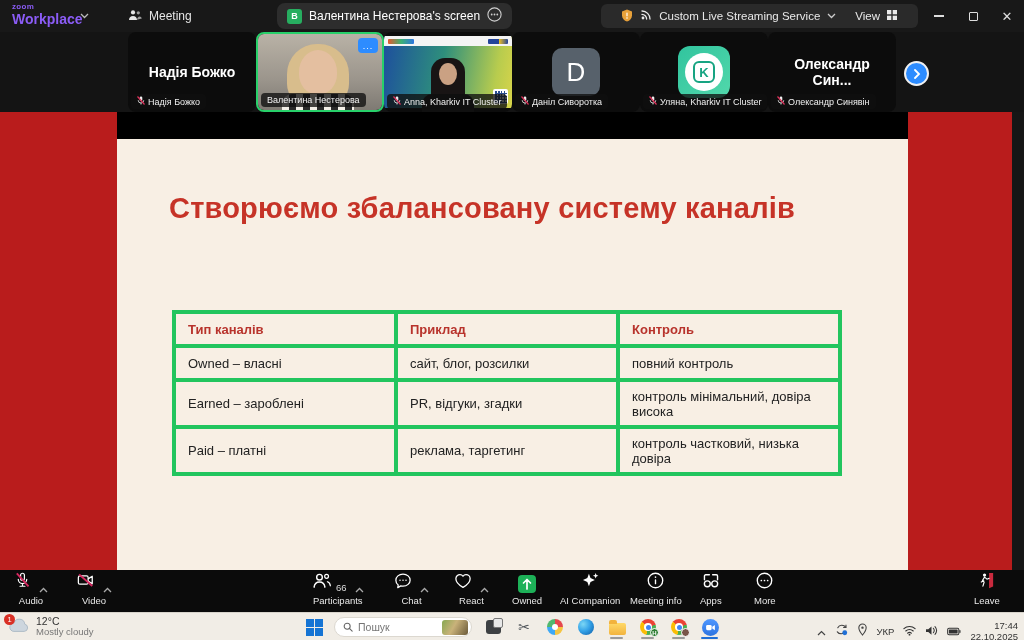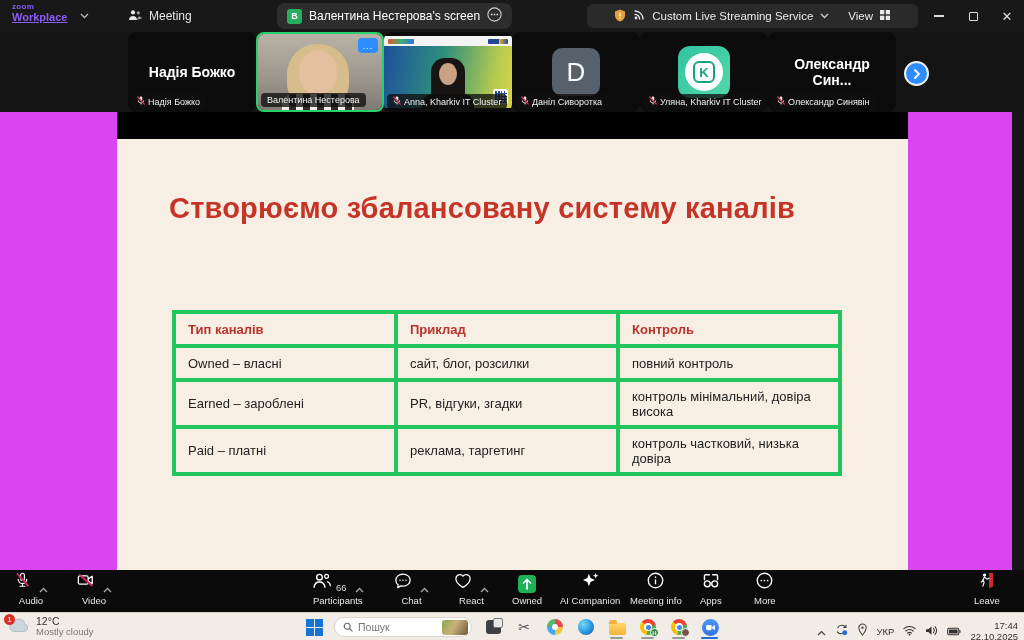--- a/index.html
+++ b/index.html
@@ -4,28 +4,28 @@
 <style>
   * { margin:0; padding:0; box-sizing:border-box; }
   html,body { width:1024px; height:640px; overflow:hidden; background:#000; }
   body { font-family:"Liberation Sans", sans-serif; }
   .app { position:relative; width:1024px; height:640px; background:#161616; }
 
   
   .titlebar { position:absolute; left:0; top:0; width:1024px; height:32px; background:#181818; }
   .brand { position:absolute; left:12px; top:3px; color:#8b5cf6; line-height:1; }
   .brand .z { font-size:8px; font-weight:700; letter-spacing:.3px; }
-  .brand .w { font-size:11px; font-weight:700; margin-top:1px;text-decoration:underline; }
+  .brand .w { font-size:14px; font-weight:700; margin-top:1px; }
   .chev-down { position:absolute; width:9px; height:6px; }
   .chev-down svg, .chev-up svg { display:block; }
   .brand-chev { left:80px; top:13px; }
   .meeting-tab { position:absolute; left:120px; top:0; height:32px; display:flex; align-items:center; gap:7px; color:#e6e6e6; font-size:12px; padding:0 8px; }
   .active-tab { position:absolute; left:277px; top:3px; height:26px; background:#2d2d2d; border-radius:8px; display:flex; align-items:center; gap:7px; padding:0 10px; color:#fff; font-size:12px; }
   .tab-badge { width:15px; height:15px; border-radius:3px; background:#27ae60; color:#fff; font-size:9px; font-weight:700; display:flex; align-items:center; justify-content:center; }
-  .stream-pill { position:absolute; right:106px; top:4px; height:24px; background:#2a2a2a; border-radius:6px; display:flex; align-items:center; gap:7px; padding:0 27px; color:#e9e9e9; font-size:11.5px;margin-left:20px; }
+  .stream-pill { position:absolute; right:106px; top:4px; height:24px; background:#2a2a2a; border-radius:6px; display:flex; align-items:center; gap:7px; padding:0 20px; color:#e9e9e9; font-size:11.5px;margin-left:20px; }
   .view-group { display:flex; align-items:center; gap:6px; margin-left:12px; }
   .win-controls { position:absolute; right:0; top:0; height:32px; display:flex; }
   .win-btn { width:34px; height:32px; display:flex; align-items:center; justify-content:center; color:#ddd; }
   .min-glyph { width:10px; height:1.5px; background:#ddd; }
   .max-glyph { width:9px; height:9px; border:1.2px solid #ddd; border-radius:1px; }
   .close-glyph { font-size:13px; color:#ddd; font-family:"DejaVu Sans",sans-serif; }
 
   
   .filmstrip { position:absolute; left:0; top:32px; width:1024px; height:80px; background:#141414; }
   .tile { position:absolute; top:0; width:128px; height:80px; background:#0c0c0c; border-radius:8px; overflow:hidden; }
@@ -48,21 +48,21 @@
      repeating-linear-gradient(0deg,#2a4d8f 0 1.5px,transparent 1.5px 3px),
      repeating-linear-gradient(90deg,#2a4d8f 0 1.5px,transparent 1.5px 3px); }
   .avatar-sq { position:absolute; left:40px; top:16px; width:48px; height:48px; border-radius:10px; background:#57616b; color:#fff; font-size:26px; font-weight:400; display:flex; align-items:center; justify-content:center; }
   .k-sq { position:absolute; left:38px; top:14px; width:52px; height:52px; border-radius:12px; background:linear-gradient(135deg,#31c49e,#52d8ab); display:flex; align-items:center; justify-content:center; }
   .k-circle { width:38px; height:38px; border-radius:50%; background:#fff; display:flex; align-items:center; justify-content:center; }
   .k-mark { width:22px; height:22px; border:2.5px solid #17a482; border-radius:6px; color:#17a482; font-weight:700; font-size:13px; display:flex; align-items:center; justify-content:center; }
   .next-btn { position:absolute; left:904px; top:29px; width:25px; height:25px; border-radius:50%; background:#2d8cff; border:2px solid #f0f0f0; color:#fff; display:flex; align-items:center; justify-content:center; }
   .mic-off { flex:0 0 auto; }
 
   
-  .stage { position:absolute; left:0; top:112px; width:1012px; height:458px; background:#d946ef; }
+  .stage { position:absolute; left:0; top:112px; width:1012px; height:458px; background:#b91c1c; }
   .share { position:absolute; left:117px; top:0; width:791px; height:458px; background:#000; }
   .slide { position:absolute; left:0; top:27px; width:791px; height:431px; background:#f8efe4; }
   .slide-title { position:absolute; left:52px; top:50px; width:690px; font-size:29px; line-height:1.35; font-weight:700; color:#c63327; letter-spacing:.2px; }
   .slide-table { position:absolute; left:55px; top:171px; border-collapse:collapse; }
   .slide-table td, .slide-table th { border:4px solid #22c55e; font-size:13px; text-align:left; vertical-align:middle; padding:6px 12px; color:#222; font-weight:400; width:222px; }
   .slide-table th { color:#b8332c; font-weight:700; height:34px; }
   .row-h34 td { height:34px; }
   .row-h47 td { height:47px; }
 
   

